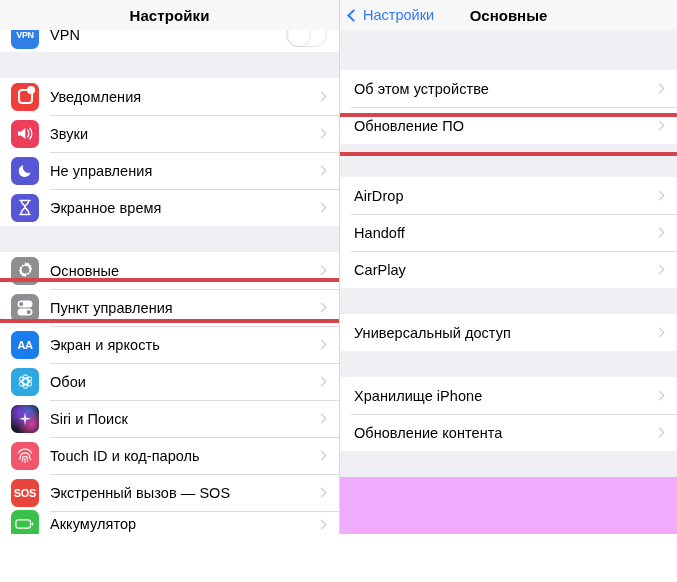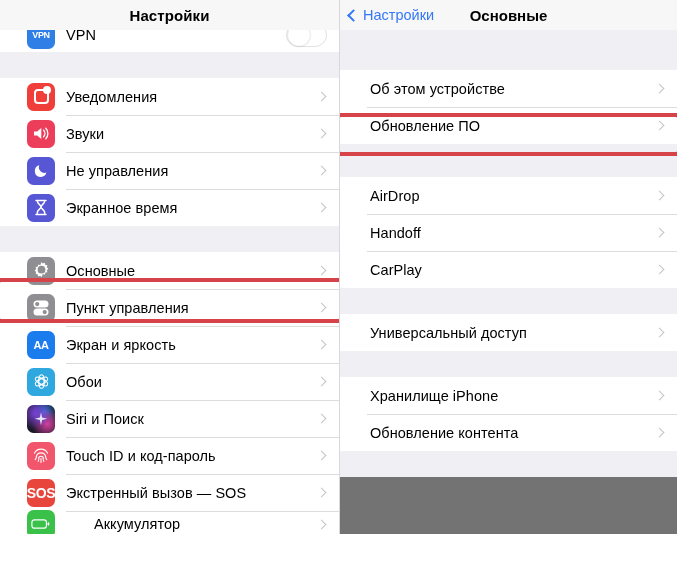--- a/index.html
+++ b/index.html
@@ -5,21 +5,21 @@
   * { box-sizing: border-box; margin: 0; padding: 0; }
   html, body {
     width: 677px; height: 582px;
     font-family: "Liberation Sans", sans-serif;
     background: #ffffff;
     overflow: hidden;
   }
   .screen { position: relative; width: 677px; height: 582px; display: flex; }
 
   
-  .panel { position: relative; height: 534px; overflow: hidden; background: #737373; }
+  .panel { position: relative; height: 534px; overflow: hidden; background: #f0abfc; }
   .panel-left  { width: 340px; border-right: 1px solid #d8d8dc; }
   .panel-right { width: 337px; }
 
   
   .navbar {
     height: 30px; background: #f7f7f8;
     display: flex; align-items: center; position: relative;
   }
   .nav-title {
     font-size: 15px; font-weight: bold; color: #000;
@@ -40,21 +40,20 @@
     font-size: 15px; font-weight: bold; color: #000; pointer-events: none;
   }
   .gap { background: #efeff4; width: 100%; }
 
   .group { background: #ffffff; width: 100%; }
 
   .row {
     position: relative; display: flex; align-items: center;
     background: #ffffff; height: 37px; padding-left: 11px;
     cursor: pointer;
-    margin-left: 16px;
   }
   .row + .row::before {
     content: ""; position: absolute; left: 50px; right: 0; top: 0;
     height: 1px; background: #dcdcdf;
   }
   .row-plain + .row-plain::before { left: 11px; }
 
   .row-icon {
     width: 28px; height: 28px; border-radius: 6.5px;
     flex: 0 0 auto; margin-right: 11px;
@@ -109,21 +108,21 @@
   .ic-wall { background: #2fa8e0; }
   .ic-siri {
     background: #1a1a28;
     background-image:
       radial-gradient(circle at 30% 30%, #7b3fd4 0%, rgba(123,63,212,0) 58%),
       radial-gradient(circle at 72% 68%, #d93fa0 0%, rgba(217,63,160,0) 55%),
       radial-gradient(circle at 60% 25%, #2f7fe0 0%, rgba(47,127,224,0) 50%);
   }
   .ic-touch { background: #f2566c; }
   .ic-sos { background: #e8463c; }
-  .ic-sos span { color: #fff; font-size: 14px; font-weight: bold; letter-spacing: -.3px; }
+  .ic-sos span { color: #fff; font-size: 11px; font-weight: bold; letter-spacing: -.3px; }
   .ic-batt { background: #3ac14a; }
   .ic-vpn { background: #2f7fe6; }
   .ic-vpn span { color:#fff; font-size:9px; font-weight:bold; letter-spacing:-.3px;}
 
   .cut-top { overflow: hidden; }
 </style>
 </head>
 <body>
 
 <div class="screen">
@@ -260,21 +259,21 @@
         <div class="row-label">Touch ID и код-пароль</div>
         <div class="chevron"></div>
       </div>
       <div class="row">
         <div class="row-icon ic-sos">
             <span>SOS</span>
           </div>
         <div class="row-label">Экстренный вызов — SOS</div>
         <div class="chevron"></div>
       </div>
-      <div class="row" style="height:26px;gap:28px;">
+      <div class="row" style="height:26px;">
         <div class="row-icon ic-batt">
           <svg width="20" height="12" viewBox="0 0 22 12">
               <rect x="1" y="1.4" width="16" height="9.2" rx="2.6" fill="none" stroke="#fff" stroke-width="1.3"></rect>
               <rect x="18.3" y="4.2" width="1.8" height="3.6" rx=".9" fill="#fff"></rect>
             </svg>
         </div>
         <div class="row-label">Аккумулятор</div>
         <div class="chevron"></div>
       </div>
     </div>

